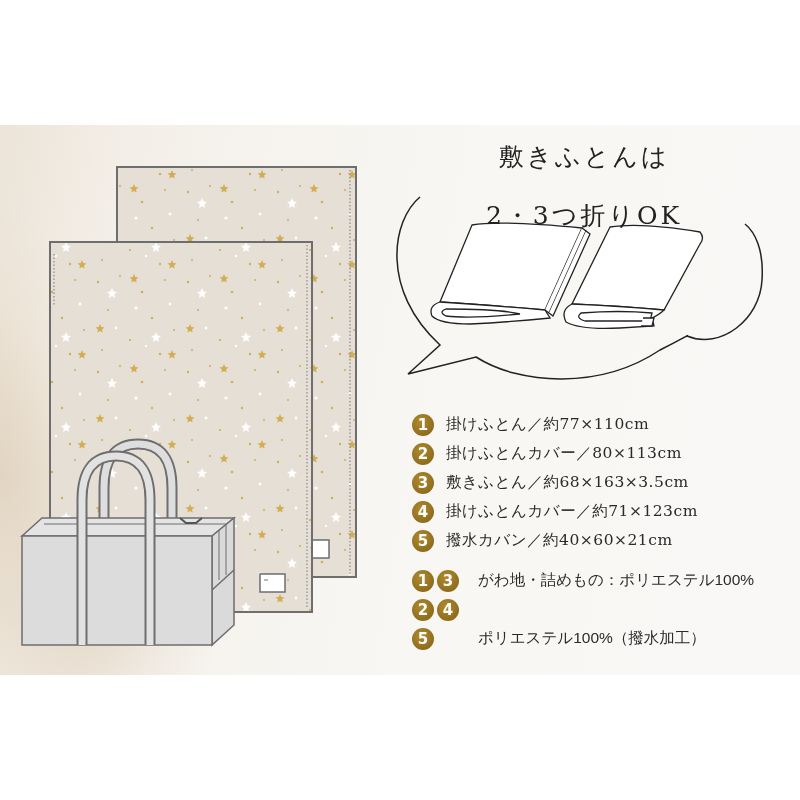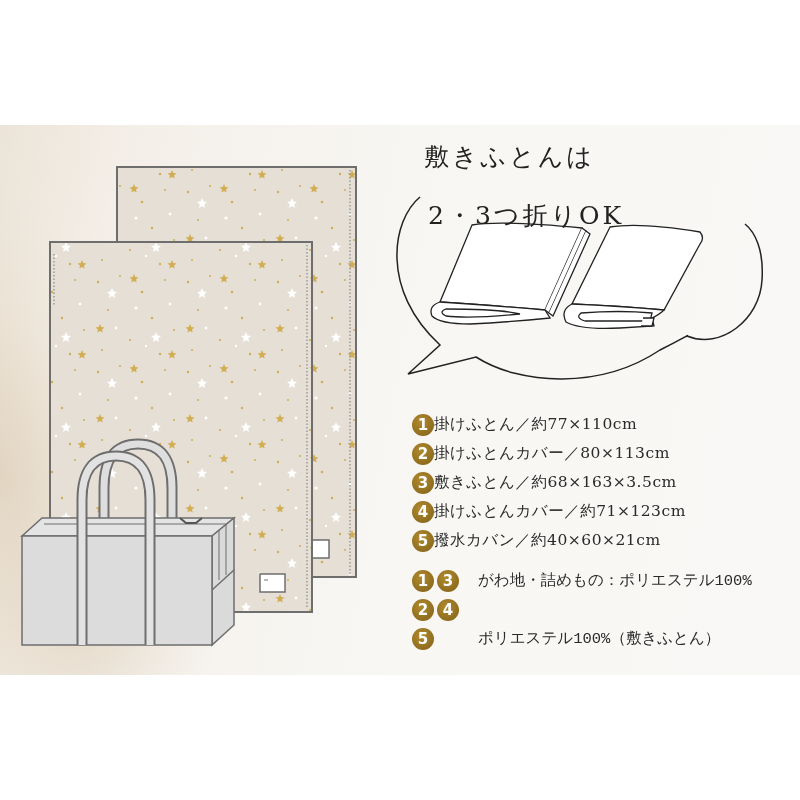--- a/index.html
+++ b/index.html
@@ -17,21 +17,21 @@
       position: absolute; left: -60px; top: 60px; width: 200px; height: 560px;
       background: radial-gradient(ellipse at 30% 50%, rgba(214,196,168,0.55) 0%, rgba(230,216,196,0.25) 45%, rgba(255,255,255,0) 75%);
       transform: rotate(-12deg);
     }
     .band .drape2 {
       position: absolute; left: 0; top: 380px; width: 220px; height: 200px;
       background: radial-gradient(ellipse at 40% 60%, rgba(222,208,188,0.6) 0%, rgba(255,255,255,0) 70%);
     }
     svg.art { position: absolute; left: 0; top: 0; }
     .headline {
-      position: absolute; left: 424px; width: 300px; text-align: left;
+      position: absolute; left: 434px; width: 300px; text-align: center;
       font-size: 25px; color: #222; letter-spacing: 3px; font-weight: normal;
     }
     .headline.l1 { top: 140px; }
     .headline.l2 { top: 178px; margin-top: 21px; }
     .headline .hl {
       position: relative; display: inline-block; padding: 0 4px;
     }
     .headline .hl::before {
       content: ""; position: absolute; left: -2px; right: -4px; top: 17px; height: 10px;
       background: #c9aa68; border-radius: 5px 2px 4px 6px; z-index: -1; transform: skewX(-8deg);
@@ -39,29 +39,29 @@
     }
     .specs { position: absolute; left: 412px; top: 410px; }
     .spec-row { display: flex; align-items: center; height: 29px; }
     .badge {
       width: 22px; height: 22px; border-radius: 50%;
       background: radial-gradient(circle at 40% 35%, #b08a2e 0%, #8f6d1e 70%, #7c5e17 100%);
       color: #fff; font-family: "DejaVu Sans", "Liberation Sans", sans-serif; font-weight: bold;
       font-size: 15px; line-height: 22px; text-align: center; flex: 0 0 22px;
     }
     .spec-text {
-      font-size: 15.5px; color: #2a2a2a; letter-spacing: 0.5px;
+      margin-left: 12px; font-size: 15.5px; color: #2a2a2a; letter-spacing: 0.5px;
       font-family: "DejaVu Serif", "Liberation Serif", serif;
     }
     .materials { position: absolute; left: 412px; top: 566px; }
     .mat-row { display: flex; align-items: center; height: 29px; }
     .mat-badges { width: 60px; display: flex; gap: 3px; flex: 0 0 60px; }
     .mat-text {
       margin-left: 6px; font-size: 15.5px; color: #2a2a2a;
-      font-family: Liberation Mono, monospace;
+      font-family: Liberation Sans, sans-serif;
     }
   </style>
 </head>
 <body>
 
 <div class="band">
   <div class="drape"></div>
   <div class="drape2"></div>
 </div>
 
@@ -183,15 +183,15 @@
   <div class="mat-row">
     <span class="mat-badges">
       <span class="badge">2</span>
       <span class="badge">4</span>
     </span>
   </div>
   <div class="mat-row">
     <span class="mat-badges">
       <span class="badge">5</span>
     </span>
-    <span class="mat-text">ポリエステル100%（敷きふとん）</span>
+    <span class="mat-text">ポリエステル100%（撥水加工）</span>
   </div>
 </div>
 
 </body></html>

